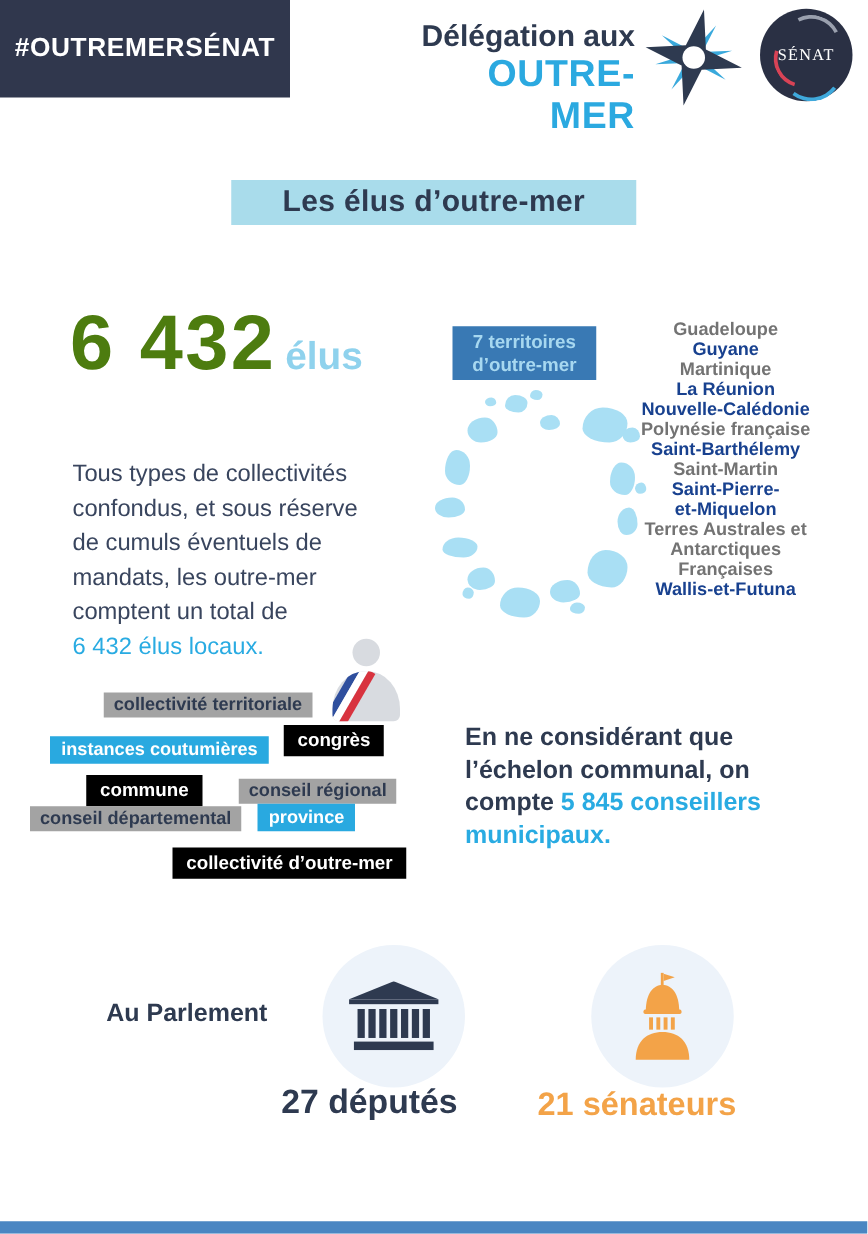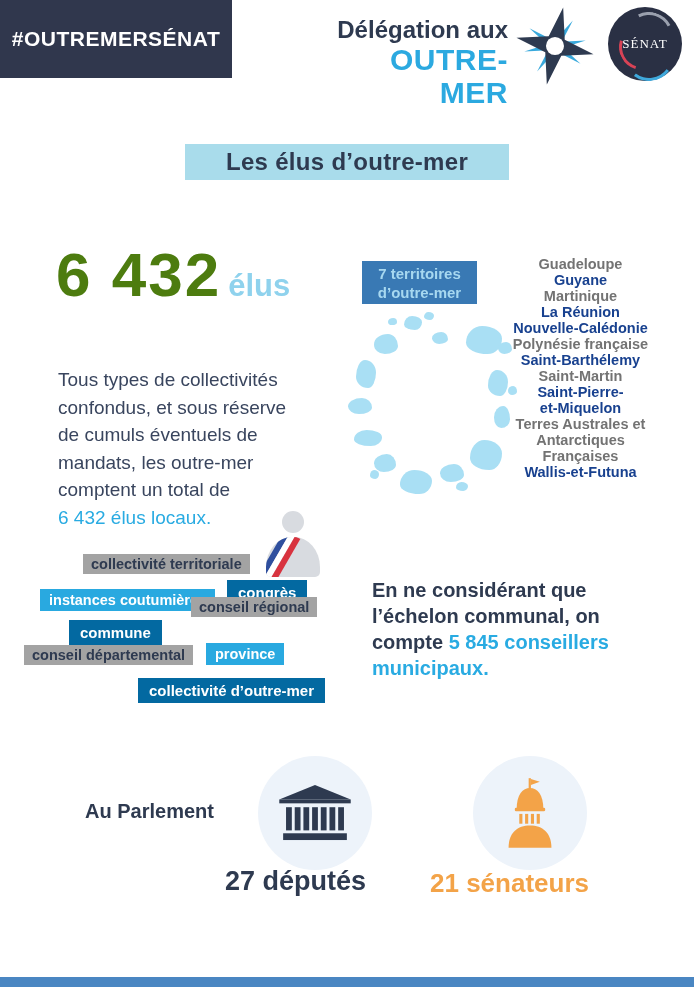--- a/index.html
+++ b/index.html
@@ -58,25 +58,25 @@
   .sash{position:absolute;left:4px;top:-6px;width:18px;height:54px;display:flex;transform:rotate(30deg);}
   .sash i{flex:1;}
   .sash .s1{background:#2F4F9E;}
   .sash .s2{background:#FFFFFF;}
   .sash .s3{background:#D8333F;}
 
   
   .tag{position:absolute;font-weight:bold;white-space:nowrap;}
   .tag.pale{background:#a3a3a3;color:#2E3A50;font-size:14.5px;padding:2px 8px;}
   .tag.cyan{background:#29A9E0;color:#fff;font-size:14.5px;padding:3px 9px;}
-  .tag.dark{background:#0369a1;color:#fff;font-size:15px;padding:4px 11px;}
+  .tag.dark{background:#000000;color:#fff;font-size:15px;padding:4px 11px;}
   .t1{left:83px;top:554px;}
   .t2{left:227px;top:580px;}
   .t3{left:40px;top:589px;}
-  .t4{left:191px;top:597px;}
+  .t4{left:191px;top:623px;}
   .t5{left:69px;top:620px;}
   .t6{left:24px;top:645px;}
   .t7{left:206px;top:643px;}
   .t8{left:138px;top:678px;}
 
   
   .communal{left:372px;top:577px;width:302px;font-size:20px;font-weight:bold;
     line-height:26px;color:#2E3A50;}
   .communal .dk{white-space:pre-line;}
   .communal .hl{color:#29ABE2;}

